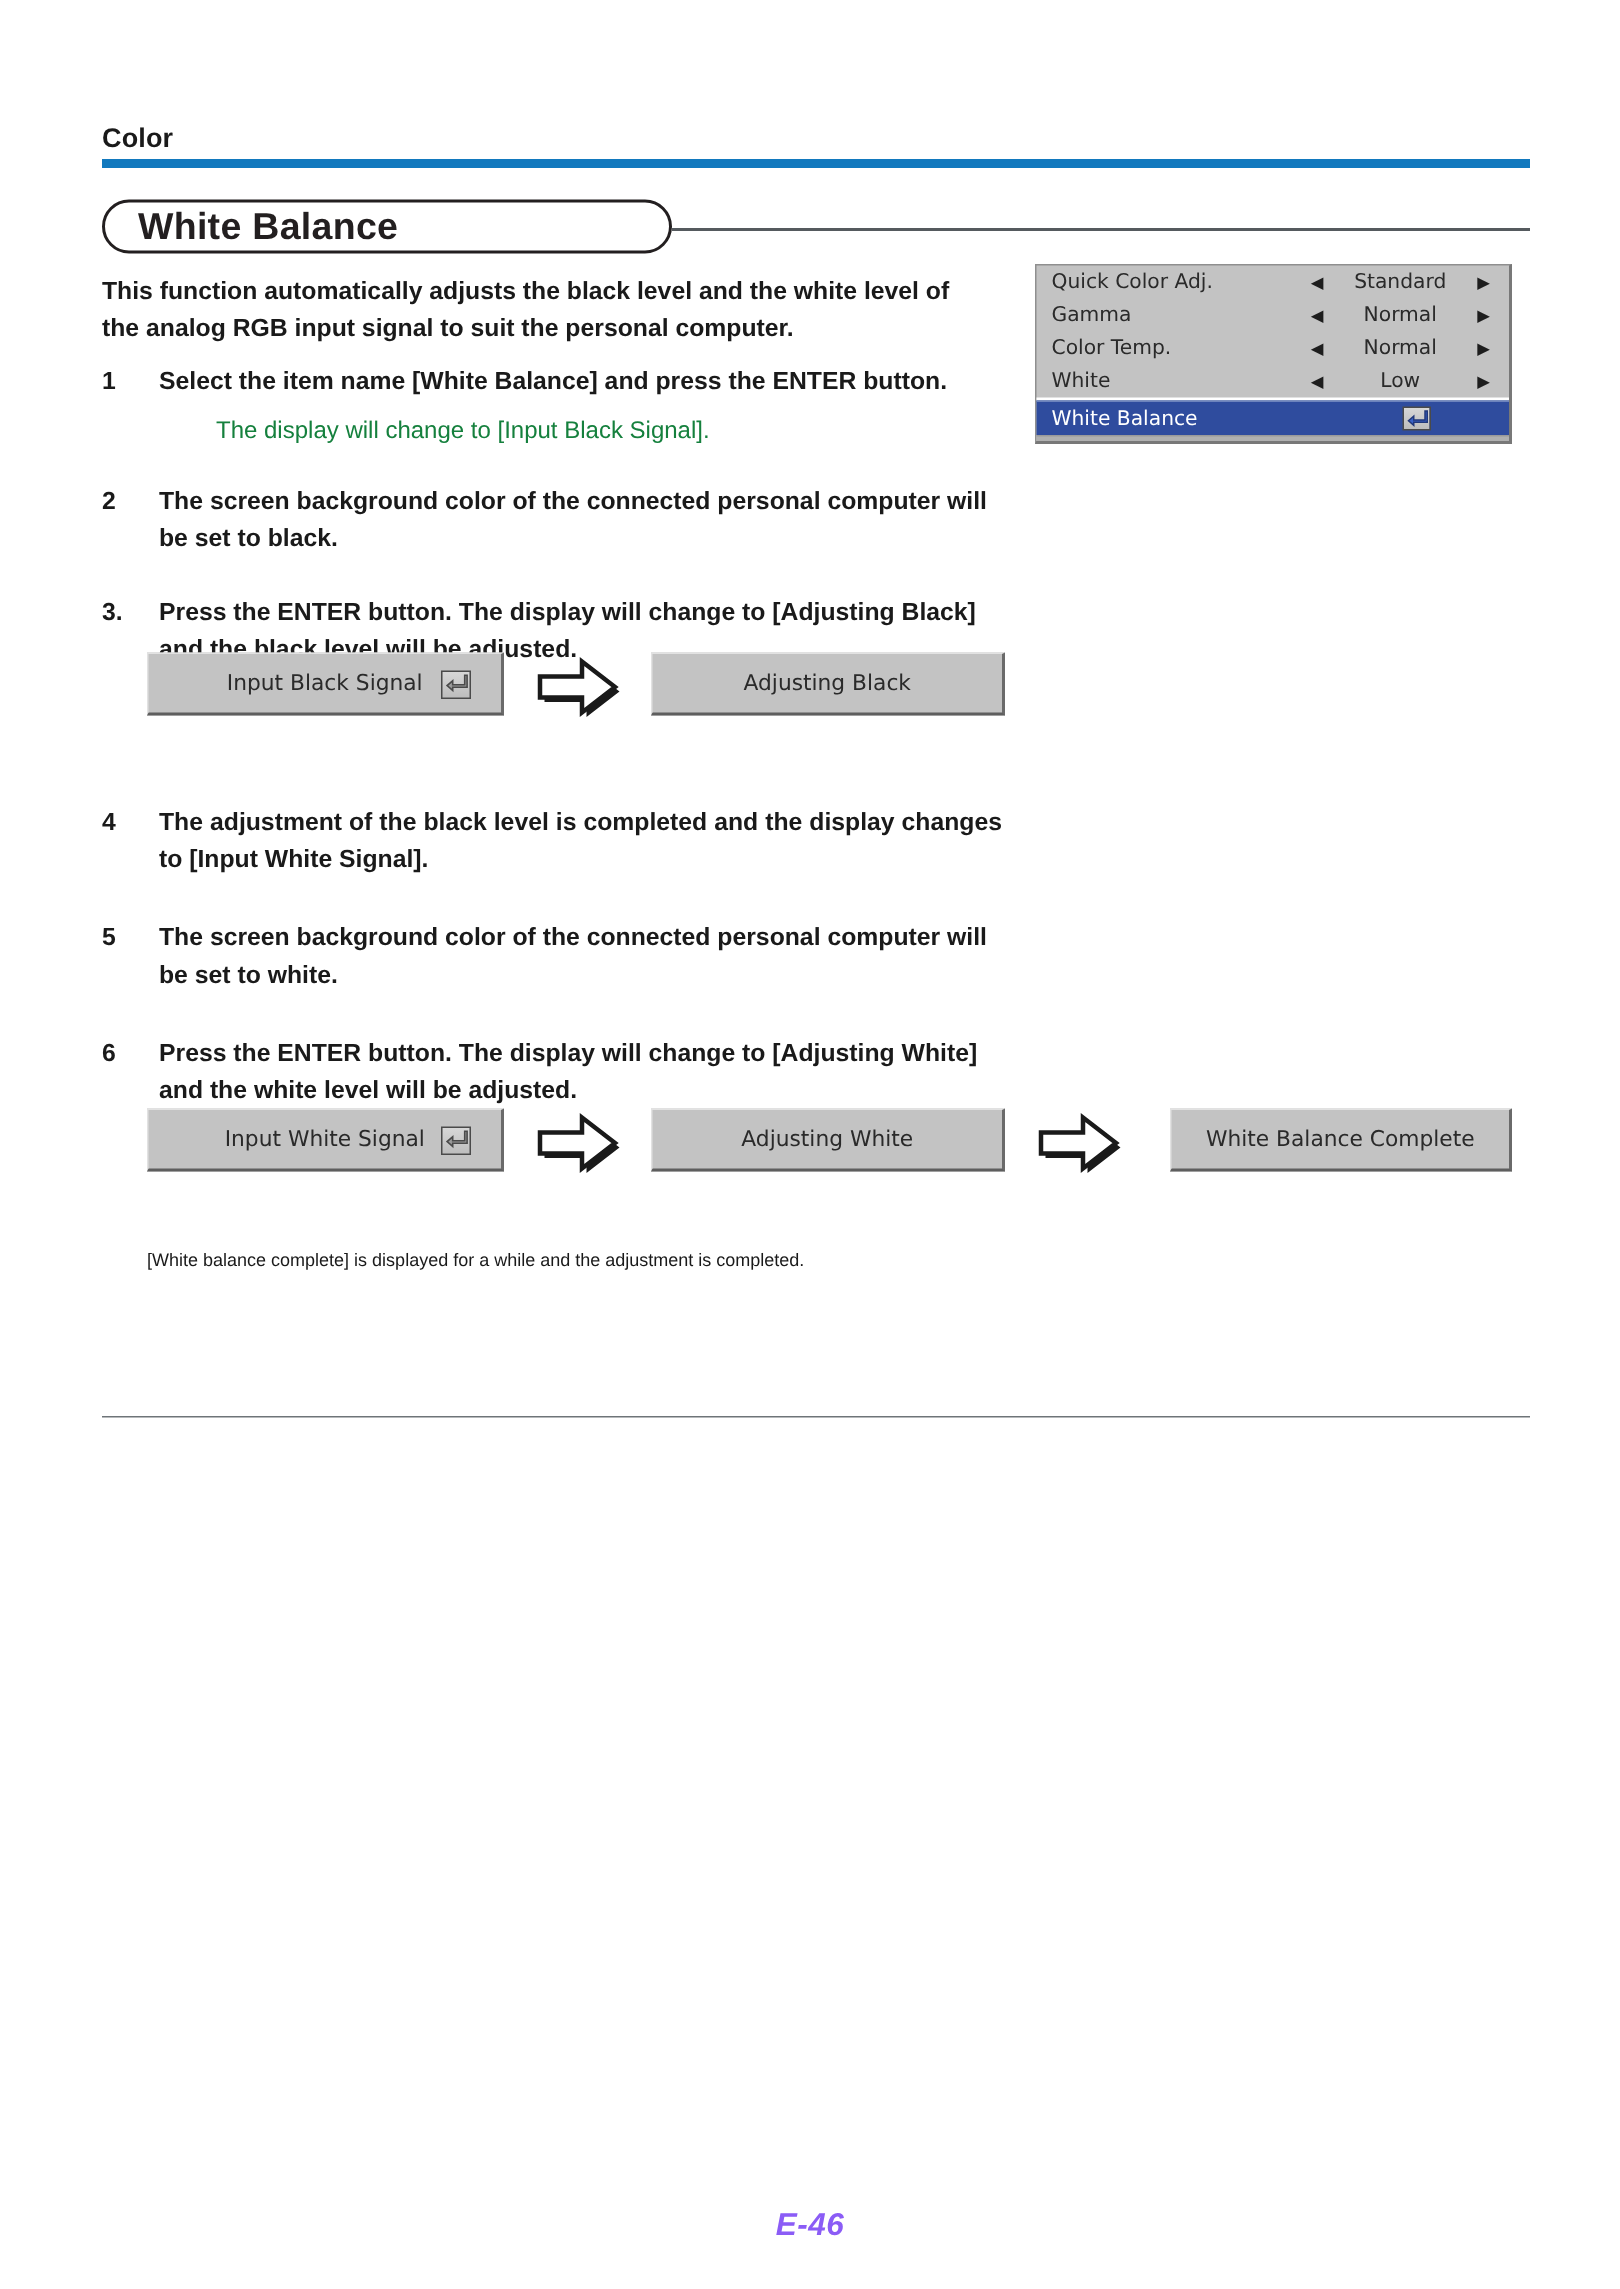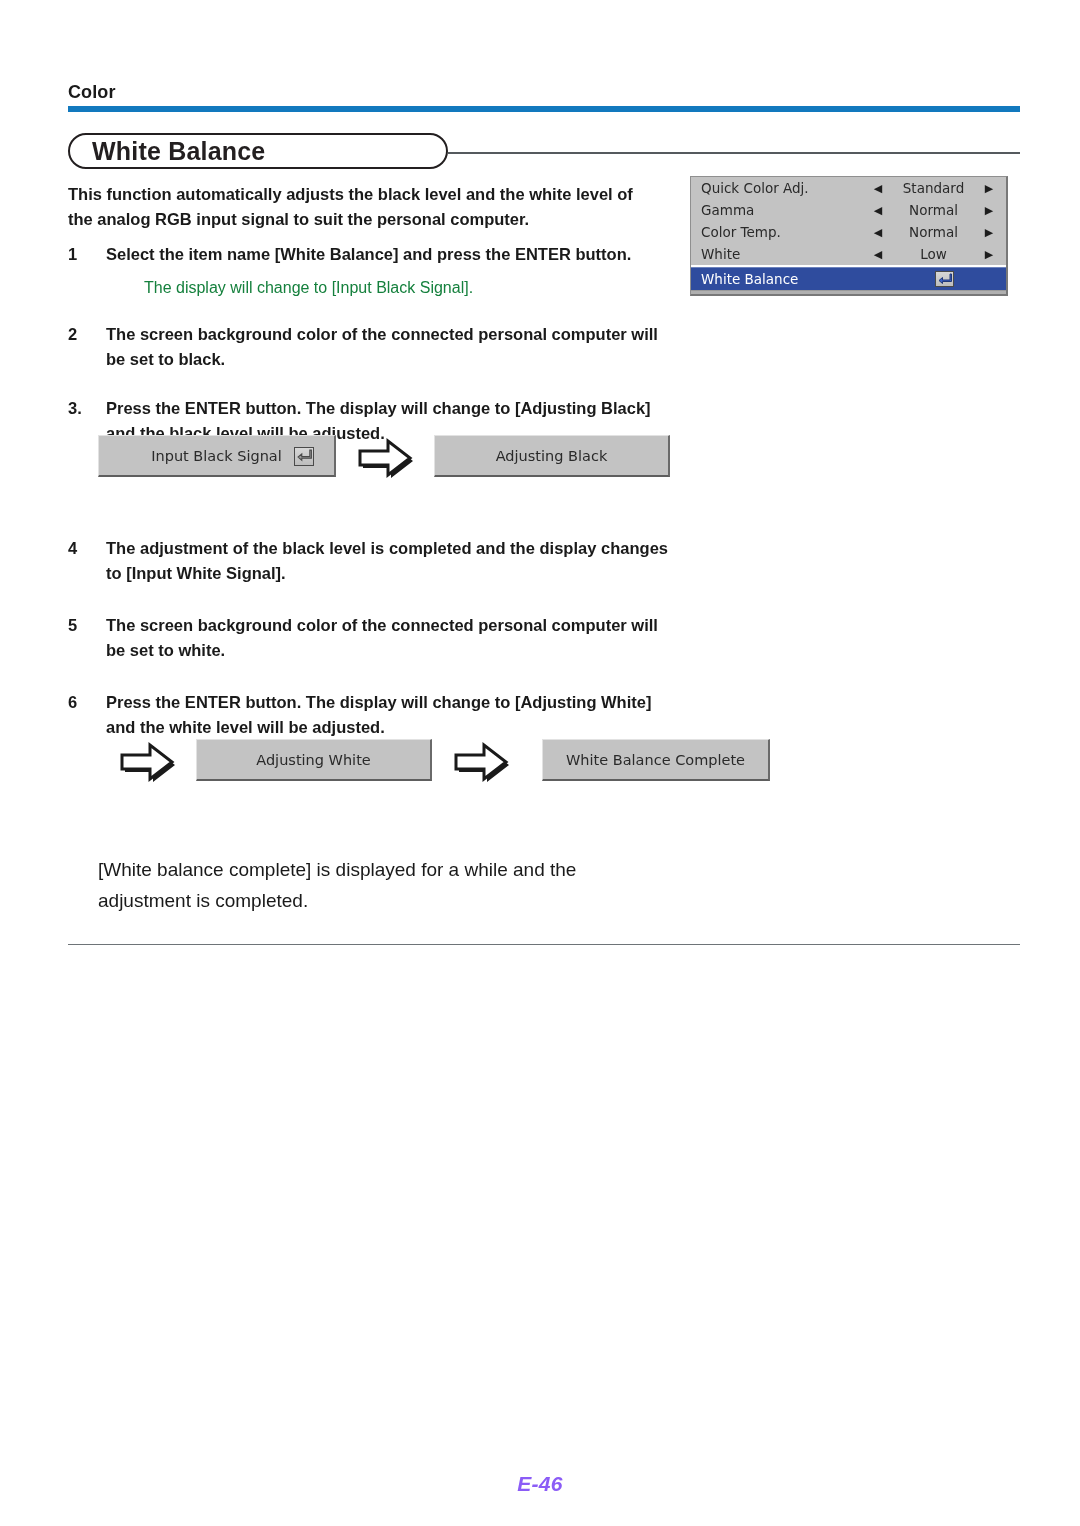--- a/index.html
+++ b/index.html
@@ -131,24 +131,24 @@
   .steps2 {
     position: absolute;
     left: 68px;
     top: 536px;
     width: 600px;
   }
 
   .closing {
     position: absolute;
     left: 98px;
-    top: 854px;
+    top: 830px;
     width: 560px;
-    font-size: 19px;
-    line-height: 31px;
+    font-size: 12px;
+    line-height: 20px;
     color: #1a1a1a;
   }
 
   .bottom-rule {
     position: absolute;
     left: 68px;
     top: 944px;
     width: 952px;
     height: 1px;
     background: #6e7478;
@@ -415,20 +415,28 @@
     </span>
 
     <div class="osd-button w-adjusting-black">
       <span class="btn-label">Adjusting Black</span>
     </div>
 
   </div>
 
   <div class="flow flow-2">
 
+    <div class="osd-button w-input-white">
+      <span class="btn-label">Input White Signal</span>
+      <span class="enter-key">
+        <svg width="16" height="14" viewBox="0 0 15 13" aria-hidden="true">
+          <path d="M12 1 L12 7 L4.5 7 L4.5 4.5 L1 7.5 L4.5 10.5 L4.5 8.5 L13.5 8.5 L13.5 1 Z" fill="#9b9b9b" stroke="#4a4a4a" stroke-width="1"></path>
+        </svg>
+      </span>
+    </div>
 
     <span class="arrow">
       <svg width="62" height="46" viewBox="0 0 62 46" aria-hidden="true">
         <path d="M6 18 L34 18 L34 8 L56 25 L34 42 L34 32 L6 32 Z" fill="#1a1a1a" transform="translate(3,3)"></path>
         <path d="M6 18 L34 18 L34 8 L56 25 L34 42 L34 32 L6 32 Z" fill="#ffffff" stroke="#1a1a1a" stroke-width="3" stroke-linejoin="miter"></path>
       </svg>
     </span>
 
     <div class="osd-button w-adjusting-white">
       <span class="btn-label">Adjusting White</span>

